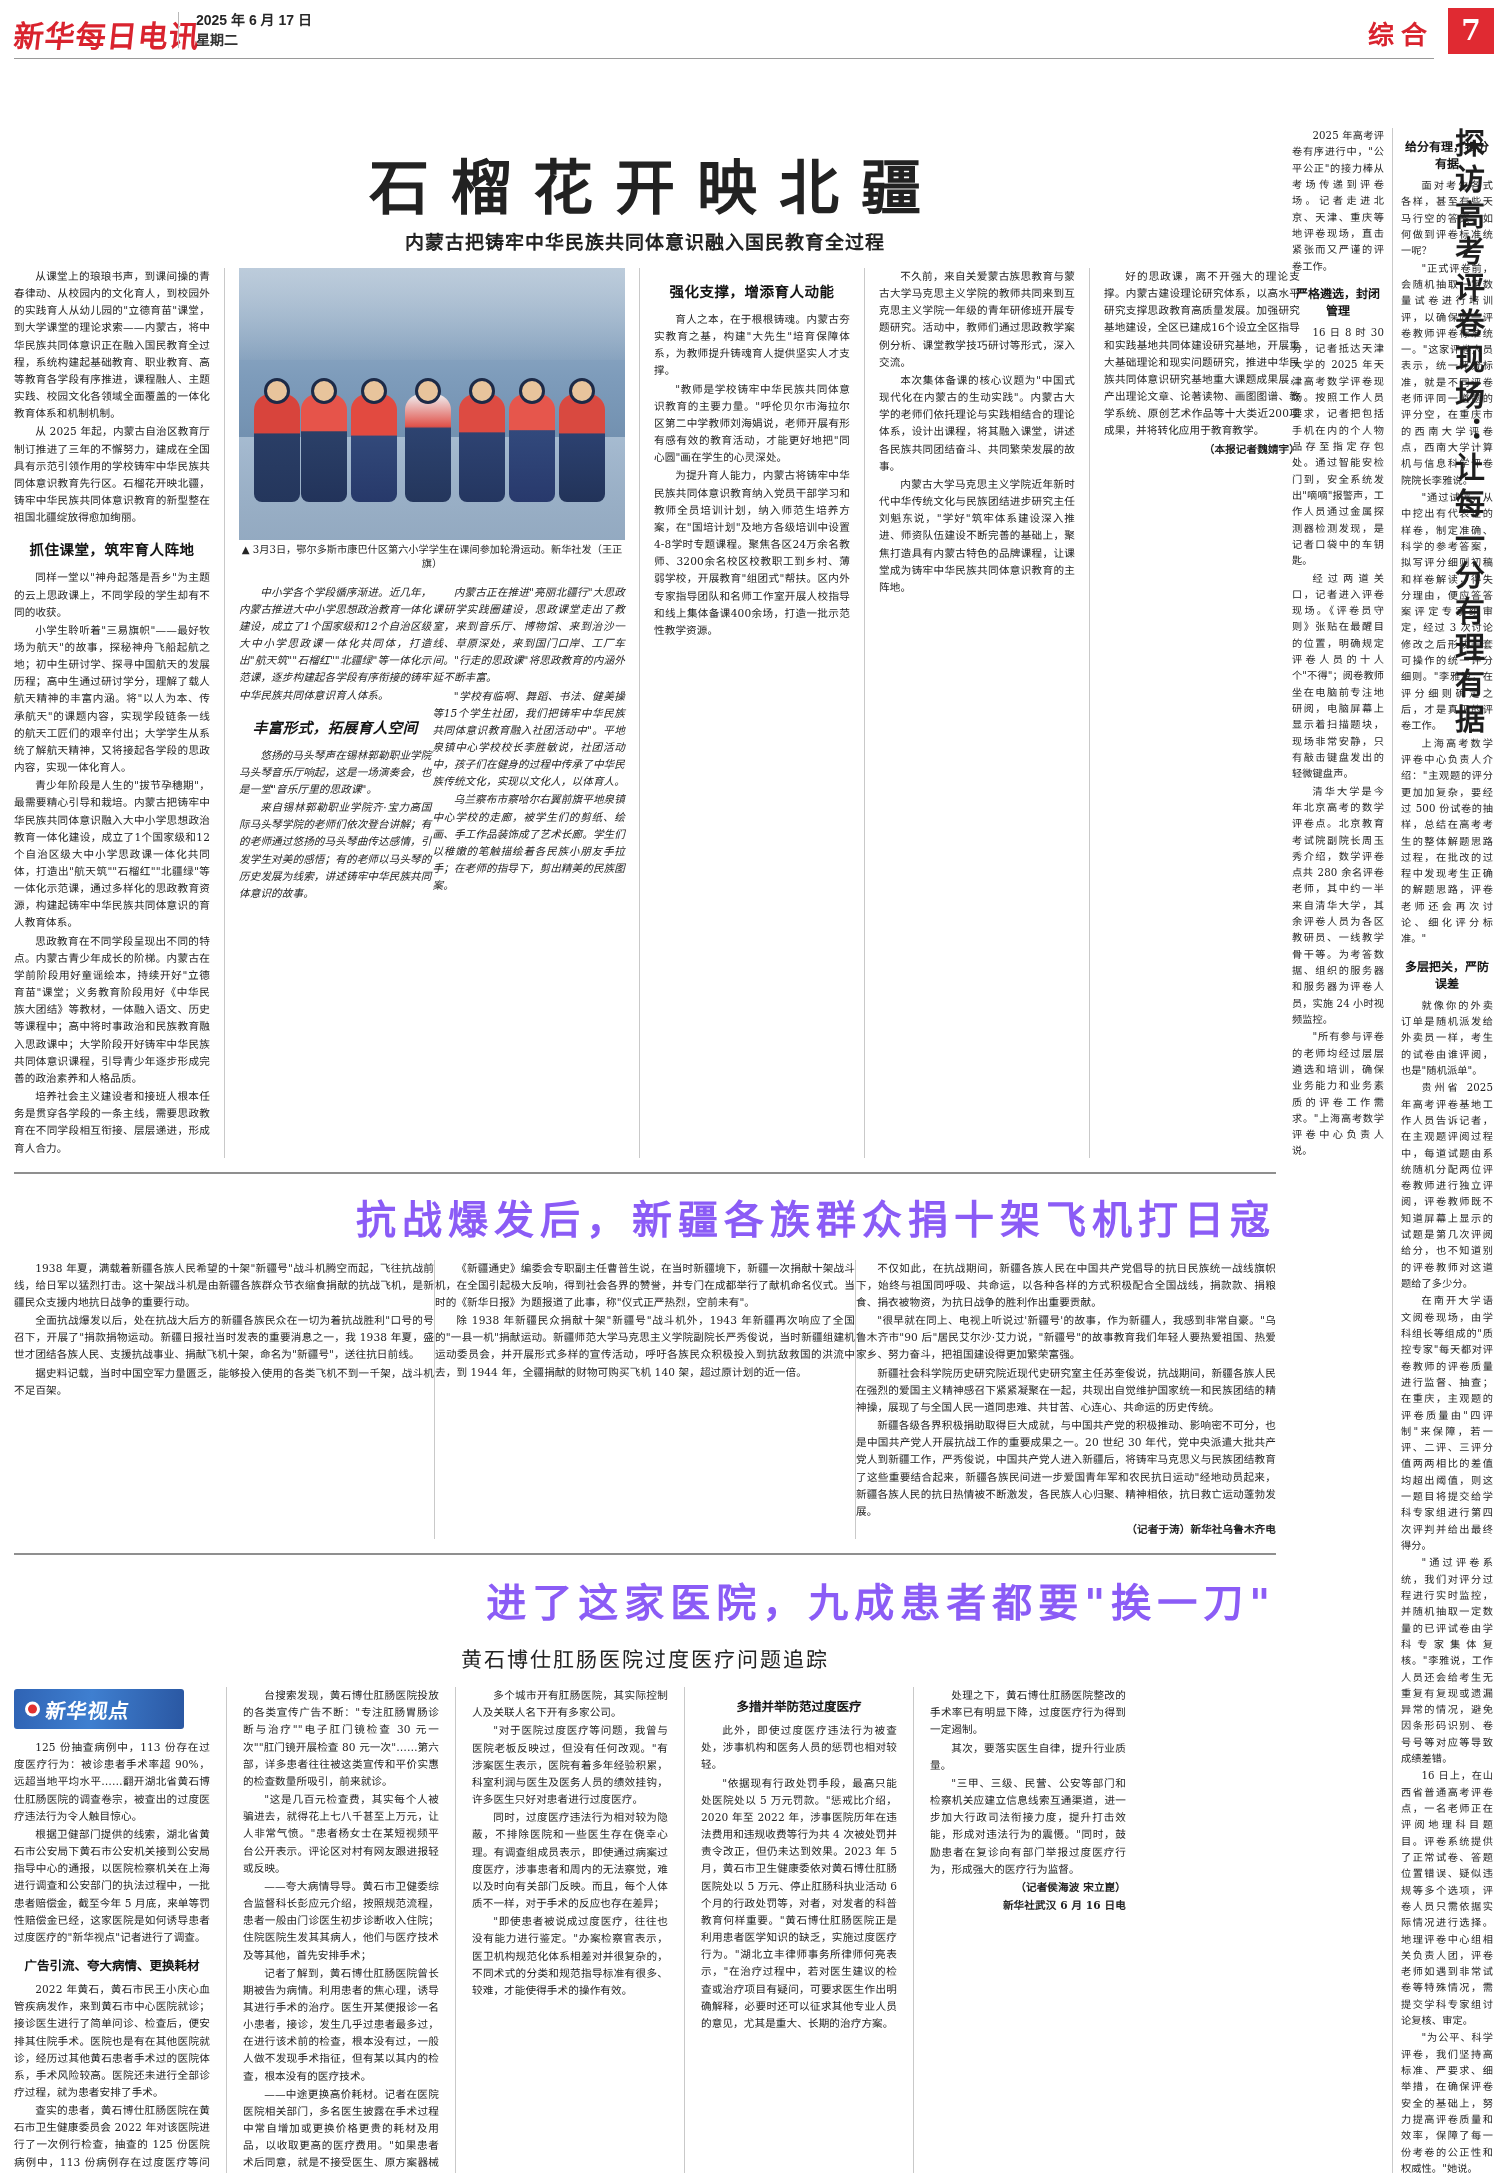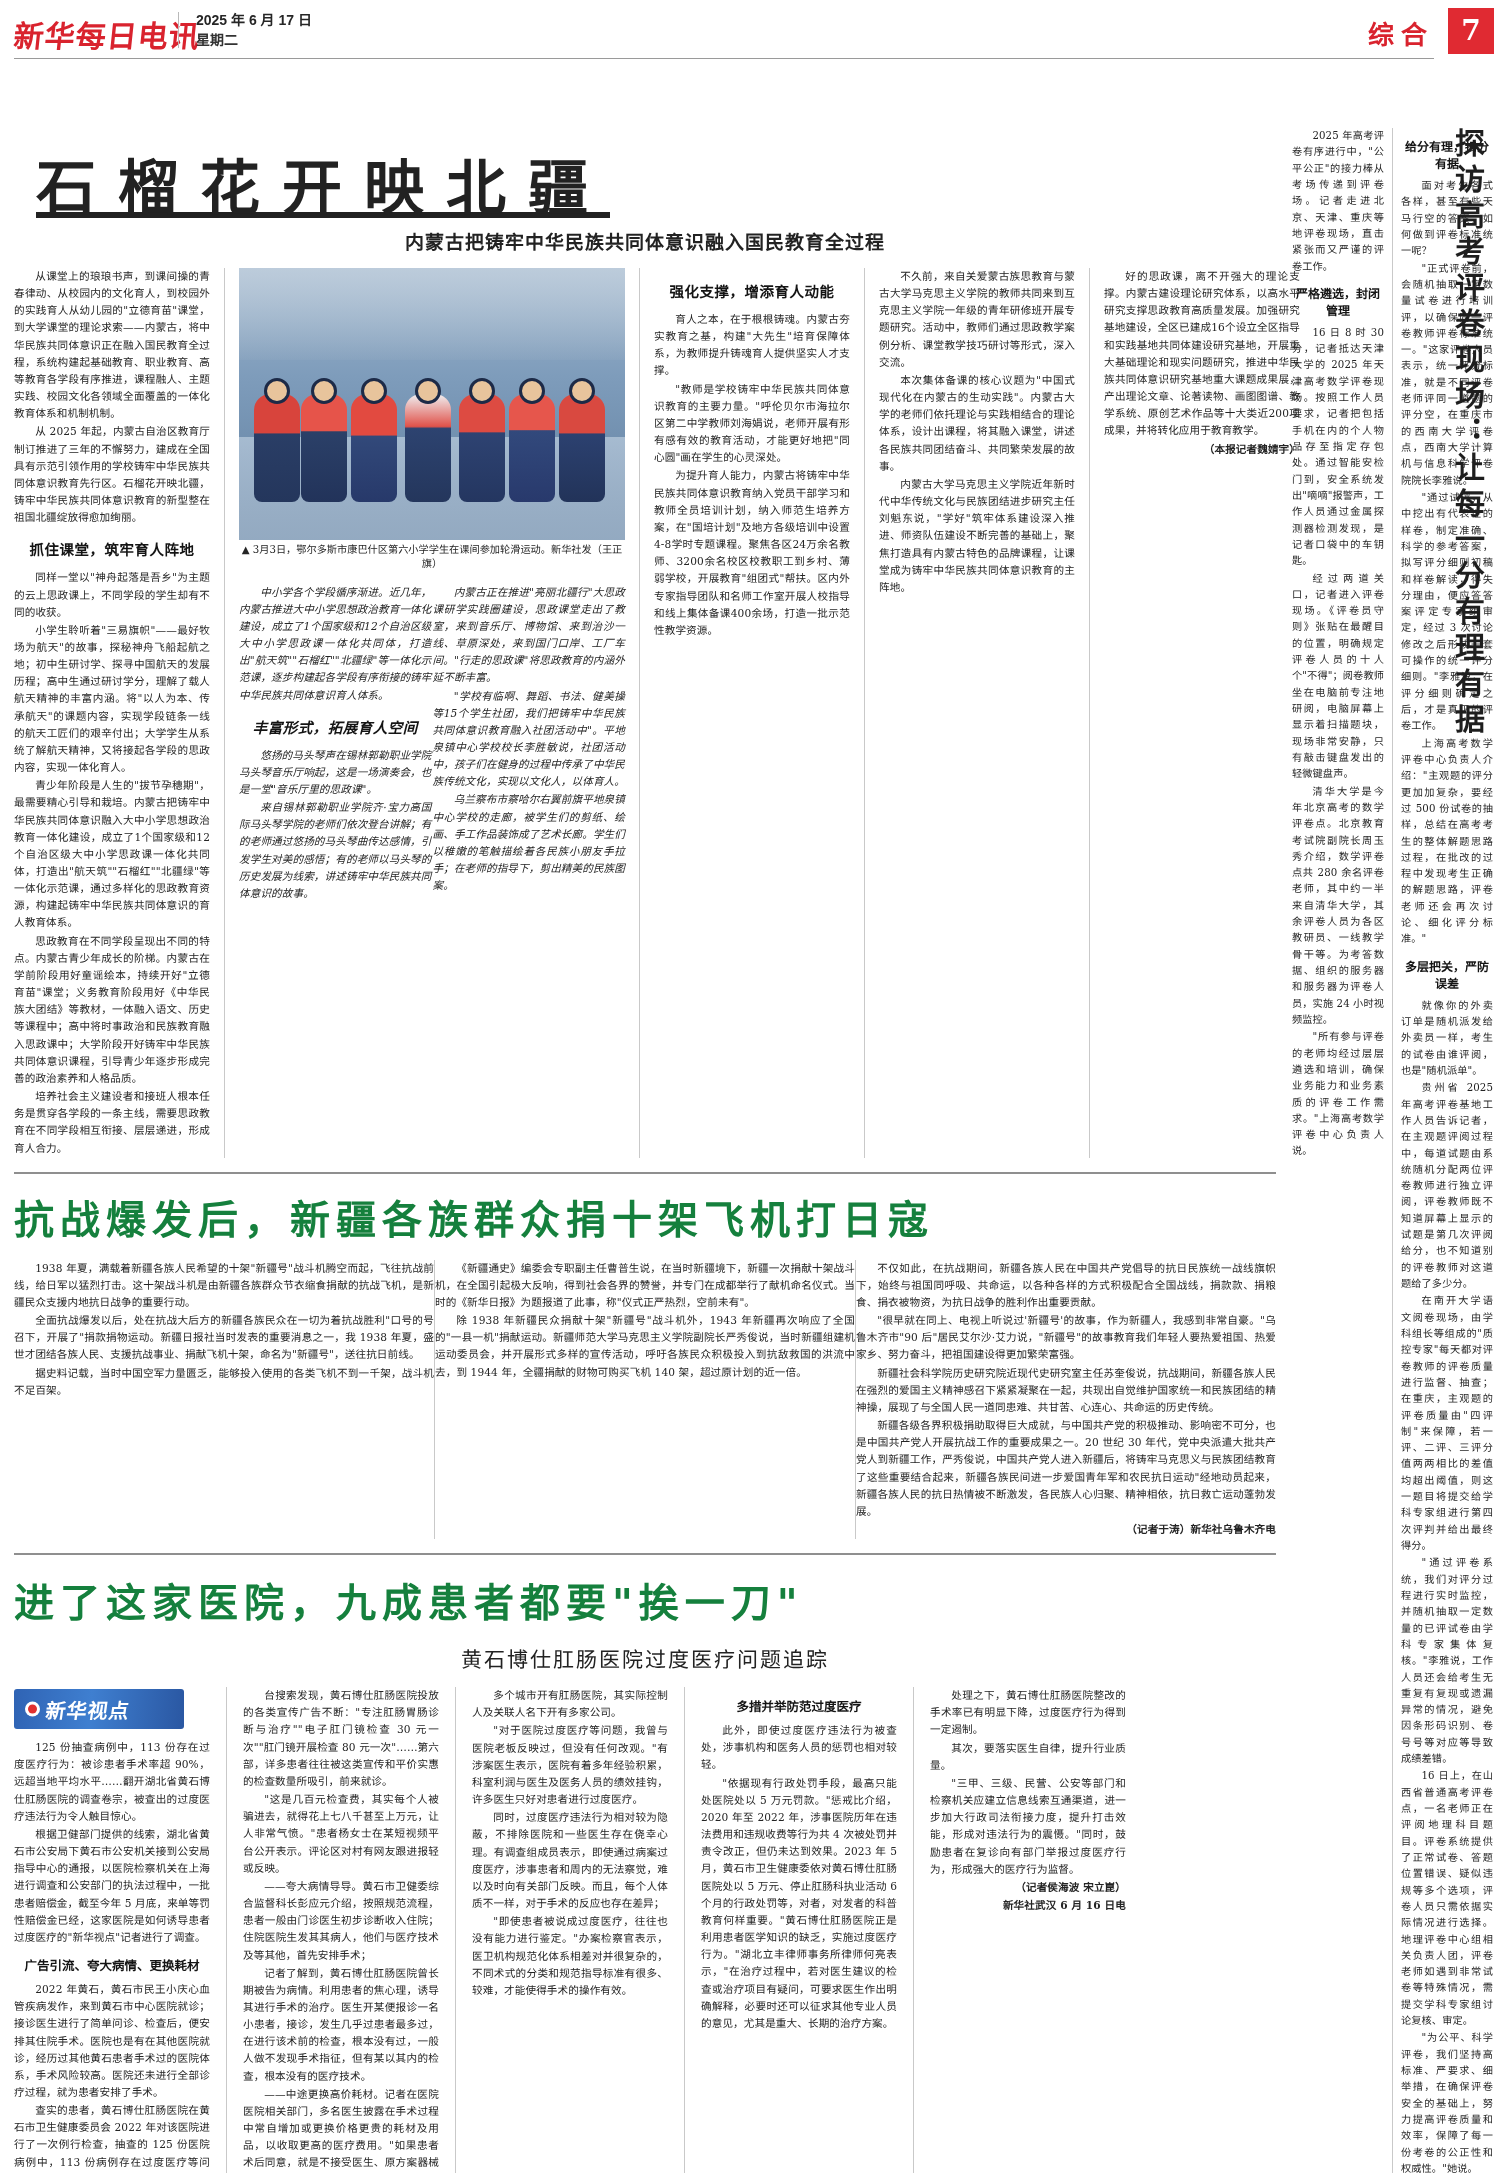--- a/index.html
+++ b/index.html
@@ -87,46 +87,46 @@
     width: 1500px;
     padding: 0 14px;
   }
 
   
   .main-region { position: absolute; left: 14px; top: 70px; width: 1262px; }
   .right-rail  { position: absolute; left: 1292px; top: 62px; width: 194px; }
 
   
   .hl-main {
+    text-align: center;
     font-family: "DejaVu Serif", "Liberation Serif", serif;
     font-weight: bold;
     font-size: 60px;
     letter-spacing: 22px;
     color: #222;
     line-height: 1.15;
     padding-left: 22px;
     margin: 18px 0 4px 0;
-    text-decoration: underline;
   }
   .hl-sub {
     text-align: center;
     font-family: "Liberation Sans", sans-serif;
     font-weight: bold;
     font-size: 19px;
     letter-spacing: 1px;
     color: #222;
     margin-bottom: 14px;
   }
   .hl-band {
-    text-align: left;
+    text-align: right;
     font-family: "DejaVu Serif", "Liberation Serif", serif;
     font-weight: bold;
     font-size: 40px;
     letter-spacing: 6px;
-    color: #15803d;
+    color: #8b5cf6;
     margin: 10px 0 14px 0;
   }
   .hl-band2 {
     text-align: center;
     font-family: "Liberation Sans", sans-serif;
     font-weight: normal;
     font-size: 21px;
     letter-spacing: 2px;
     color: #222;
     margin: 0 0 14px 0;

